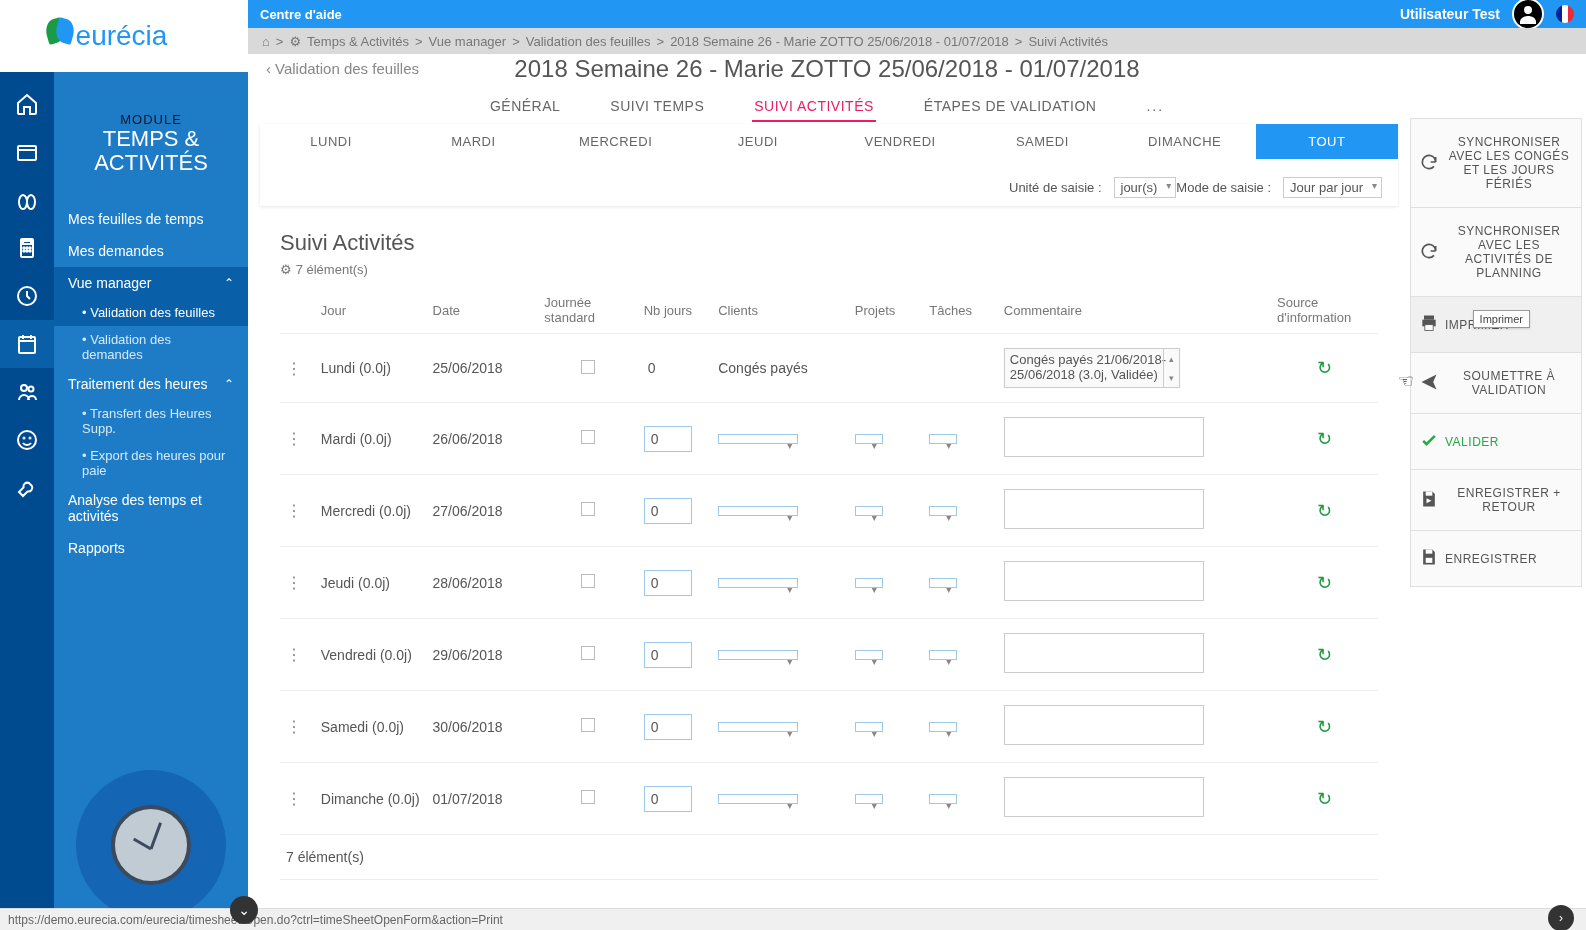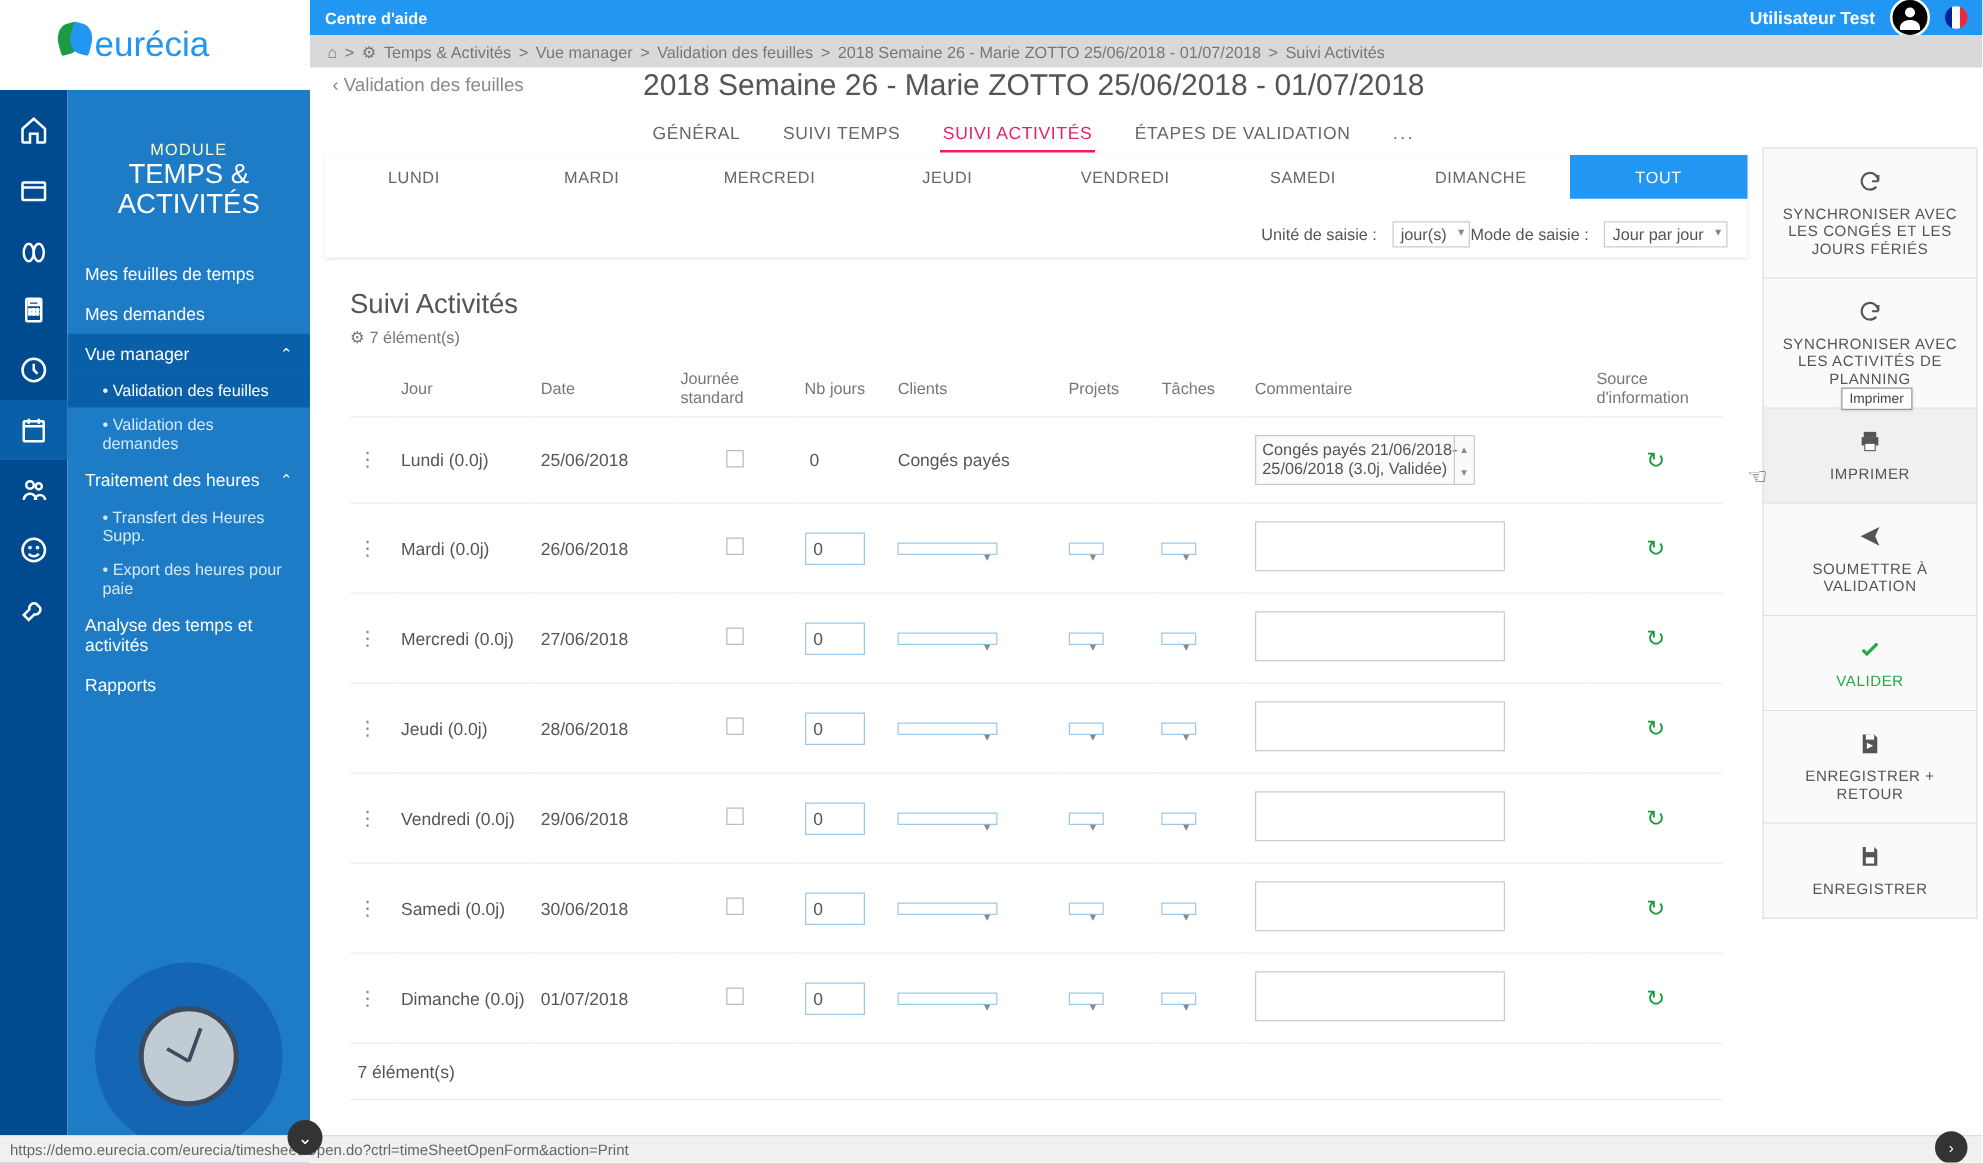--- a/index.html
+++ b/index.html
@@ -24,21 +24,21 @@
   .leaf2 { position:absolute; width:18px; height:24px; background:#2196f3; border-radius: 10% 60% 10% 60%; transform: rotate(15deg); left:12px;}
 
   
   .icon-rail { position: absolute; left: 0; top: 72px; bottom: 0; width: 54px; background: #004a8f; display: flex; flex-direction: column; align-items: center; padding-top: 8px; gap: 0; }
   .rail-item { width: 54px; height: 48px; display: flex; align-items: center; justify-content: center; color: #fff; cursor: pointer; }
   .rail-item.active { background: #0a5fa9; }
   .rail-item svg { width: 24px; height: 24px; }
 
   
   .sidebar { position: absolute; left: 54px; top: 72px; bottom: 0; width: 194px; background: #1e7cc7; color: #fff; padding: 40px 0 0 0; font-size: 14px; overflow: hidden;}
-  .module-label { text-align: center; font-size: 13px; letter-spacing: 1px; color: #fef9c3;}
+  .module-label { text-align: center; font-size: 13px; letter-spacing: 1px; color: #0f172a;}
   .module-title { text-align: center; font-size: 22px; font-weight: 500; line-height: 1.1; margin-bottom: 28px; color:#fff;}
   .side-item { padding: 8px 14px; cursor: pointer; display: flex; justify-content: space-between; align-items:center;}
   .side-item.expanded { background: #0a5fa9; }
   .side-sub { padding: 6px 14px 6px 28px; font-size: 13px; cursor: pointer; color: #d4e9fb;}
   .side-sub.active { background: #0a5fa9; color:#fff;}
   .side-sub::before { content: "• "; }
   .chev { font-size: 12px;}
   .sidebar-illustration { position:absolute; bottom:10px; left:0; right:0; display:flex; justify-content:center;}
   .clock-circle { width:150px; height:150px; background:#1565b5; border-radius:50%; display:flex; align-items:center; justify-content:center;}
   .clock-inner { width:80px; height:80px; border:4px solid #3b4a5c; border-radius:50%; background:#c1cbd4; position:relative;}
@@ -47,21 +47,21 @@
 
   
   .scroll-btn { position:absolute; left:230px; bottom:6px; width:28px; height:28px; background:#333; border-radius:50%; color:#fff; display:flex; align-items:center; justify-content:center; z-index:10;}
 
   
   .page-head { position: absolute; left: 248px; right: 180px; top: 54px; padding: 6px 18px 0 18px;}
   .back-link { color: #888; font-size: 15px; display: inline-flex; align-items: center; gap: 4px; cursor: pointer;}
   .page-title { text-align: center; font-size: 24px; color: #555; font-weight:400; margin-top:-22px;}
 
   
-  .subtabs { position: absolute; left: 248px; right: 180px; top: 92px; display: flex; justify-content: center; gap: 30px; border-bottom: 0; padding-bottom: 6px;}
+  .subtabs { position: absolute; left: 248px; right: 180px; top: 92px; display: flex; justify-content: center; gap: 46px; border-bottom: 0; padding-bottom: 6px;}
   .subtab { color: #666; font-size: 14px; padding: 6px 2px; cursor: pointer; letter-spacing: 0.5px;}
   .subtab.active { color: #e91e63; border-bottom: 2px solid #e91e63;}
   .subtab.more { letter-spacing: 2px;}
 
   
   .daytabs-wrap { position:absolute; left:260px; right:188px; top:124px; background:#fff; box-shadow: 0 1px 3px rgba(0,0,0,0.1);}
   .daytabs { display: flex; }
   .daytab { flex: 1; text-align: center; padding: 10px 4px; color: #666; font-size: 13px; cursor: pointer; letter-spacing:0.5px;}
   .daytab.active { background: #2196f3; color: #fff;}
 
@@ -88,21 +88,21 @@
   .dd.sm { width:20px;}
   .comment-box { width:200px; height:40px; border:1px solid #ccc; background:#fff; padding:4px 6px; font-size:13px; color:#555; resize:none; overflow:auto;}
   .comment-readonly { width:176px; height:40px; border:1px solid #ccc; background:#fafafa; padding:3px 5px; font-size:13px; color:#555; position:relative;}
   .ro-scroll-btn { position:absolute; right:0; top:0; width:16px; height:100%; border-left:1px solid #ccc; display:flex; flex-direction:column;}
   .ro-scroll-btn div { flex:1; display:flex; align-items:center; justify-content:center; font-size:9px; color:#888;}
   .sync-icon { color:#1a9b3f; font-size:18px;}
   tfoot td { padding-top:14px; color:#666;}
 
   
   .actions { position:absolute; right:4px; top:118px; width:172px; display:flex; flex-direction:column;}
-  .action { border:1px solid #e0e0e0; padding:16px 8px; text-align:center; font-size:12px; color:#555; cursor:pointer; background:#fafafa; display:flex; flex-direction:column; align-items:center; gap:6px; letter-spacing:0.5px;}
+  .action { border:1px solid #e0e0e0; padding:16px 8px; text-align:center; font-size:12px; color:#555; cursor:pointer; background:#fafafa; display:flex; flex-direction:row; align-items:center; gap:6px; letter-spacing:0.5px;}
   .action:not(:first-child){ border-top:none;}
   .action svg { width:20px; height:20px;}
   .action.validate { color:#28a745;}
   .action.hover { background:#f0f0f0;}
   .tooltip { position:absolute; right:56px; top:310px; background:#fff; border:1px solid #999; padding:2px 6px; font-size:11px; color:#444; box-shadow:0 1px 2px rgba(0,0,0,.15);}
 
   .cursor-ptr { position:absolute; right:172px; top:370px; font-size:18px; color:#333; pointer-events:none;}
 
   
   .statusbar { position:absolute; left:0; right:0; bottom:0; height:22px; background:#f0f0f0; border-top:1px solid #ddd; font-size:12px; color:#666; display:flex; align-items:center; padding:0 8px; justify-content:space-between;}

